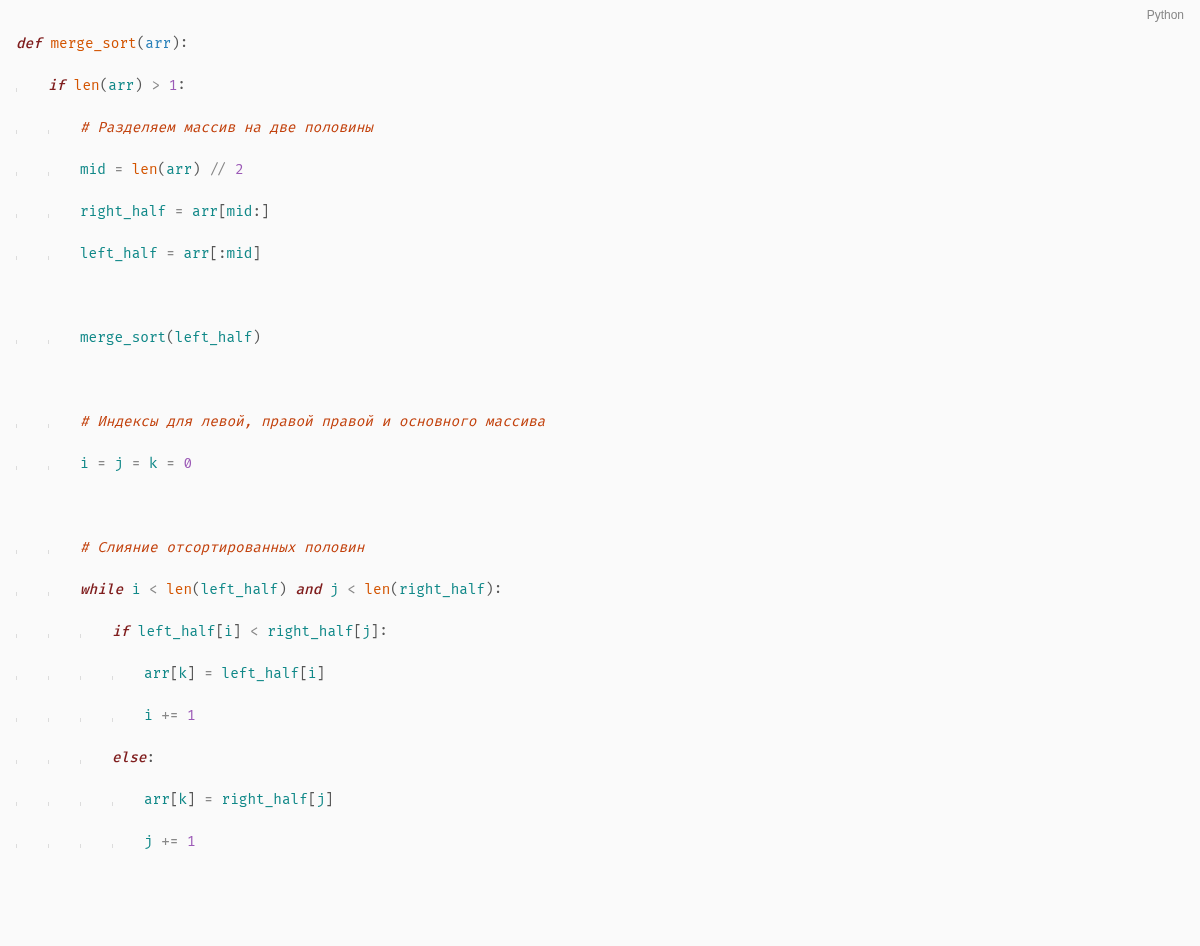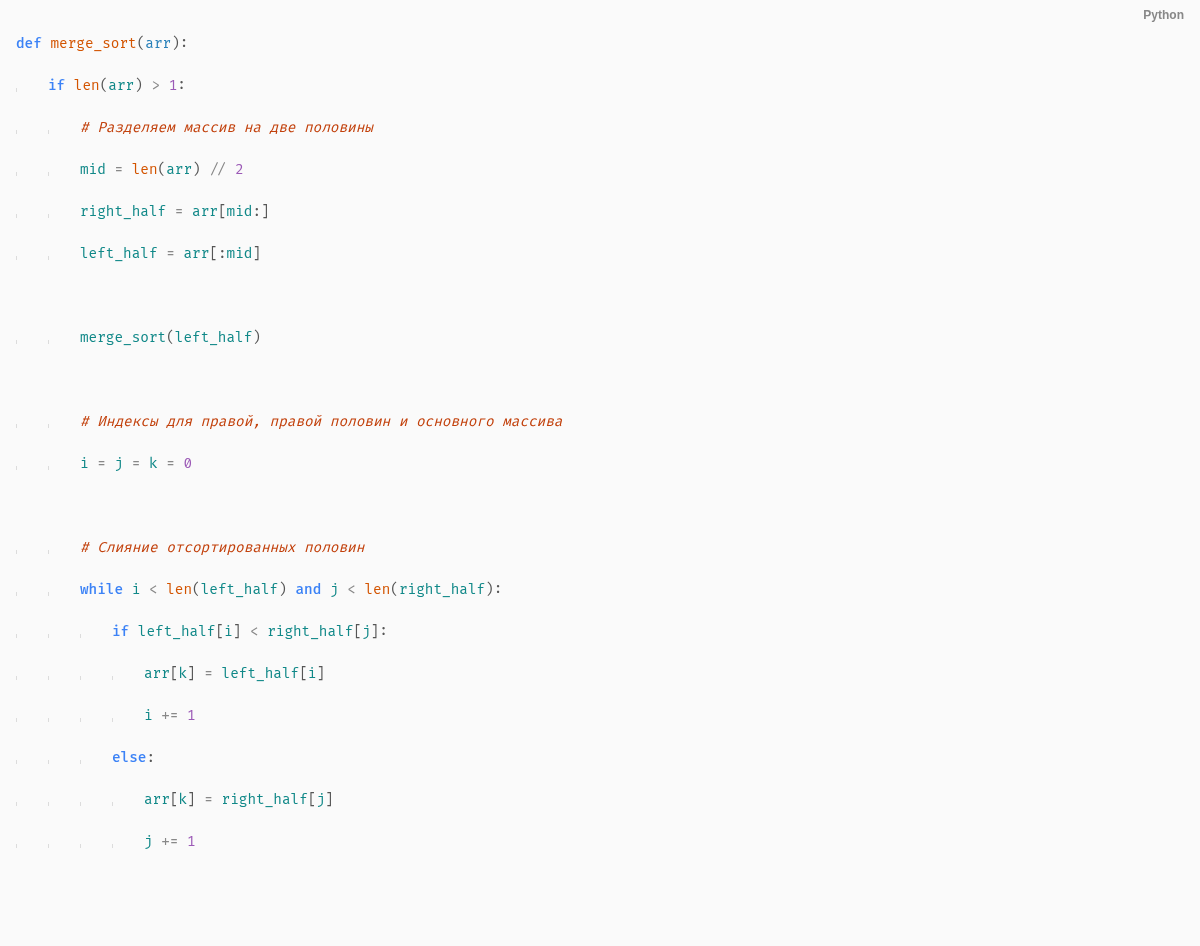--- a/index.html
+++ b/index.html
@@ -11,27 +11,26 @@
     padding: 12px 16px;
     position: relative;
   }
   .lang-label {
     position: absolute;
     top: 6px;
     right: 16px;
     font-family: -apple-system, sans-serif;
     font-size: 12px;
     color: #888;
-    font-weight: bold;
   }
   .code-block {
     white-space: pre;
     color: #333;
   }
-  .kw { color: #3b82f6; font-weight: 500; }
+  .kw { color: #7f1d1d; font-weight: 500; font-style: italic; }
   .fn { color: #108888; }
   .fnname { color: #d35400; }
   .param { color: #2980b9; }
   .num { color: #9b59b6; }
   .op { color: #888; }
   .punct { color: #555; }
   .comment { color: #c2410c; font-style: italic; }
   .var { color: #108888; }
   .builtin { color: #d35400; margin-top: 47px; }
   .line { display: block; min-height: 21px; position: relative; }
@@ -57,21 +56,21 @@
 <div class="code-block">
 <span class="line"><span class="kw">def</span> <span class="fnname">merge_sort</span><span class="punct">(</span><span class="param">arr</span><span class="punct">):</span></span>
 <span class="line"><span class="ind"></span><span class="kw">if</span> <span class="builtin">len</span><span class="punct">(</span><span class="var">arr</span><span class="punct">)</span> <span class="op">&gt;</span> <span class="num">1</span><span class="punct">:</span></span>
 <span class="line"><span class="ind"></span><span class="ind"></span><span class="comment"># Разделяем массив на две половины</span></span>
 <span class="line"><span class="ind"></span><span class="ind"></span><span class="var">mid</span> <span class="op">=</span> <span class="builtin">len</span><span class="punct">(</span><span class="var">arr</span><span class="punct">)</span> <span class="op">//</span> <span class="num">2</span></span>
 <span class="line"><span class="ind"></span><span class="ind"></span><span class="var">right_half</span> <span class="op">=</span> <span class="var">arr</span><span class="punct">[</span><span class="var">mid</span><span class="punct">:]</span></span>
 <span class="line"><span class="ind"></span><span class="ind"></span><span class="var">left_half</span> <span class="op">=</span> <span class="var">arr</span><span class="punct">[:</span><span class="var">mid</span><span class="punct">]</span></span>
 <span class="line"></span>
 <span class="line"><span class="ind"></span><span class="ind"></span><span class="fn">merge_sort</span><span class="punct">(</span><span class="var">left_half</span><span class="punct">)</span></span>
 <span class="line"></span>
-<span class="line"><span class="ind"></span><span class="ind"></span><span class="comment"># Индексы для правой, правой половин и основного массива</span></span>
+<span class="line"><span class="ind"></span><span class="ind"></span><span class="comment"># Индексы для левой, правой правой и основного массива</span></span>
 <span class="line"><span class="ind"></span><span class="ind"></span><span class="var">i</span> <span class="op">=</span> <span class="var">j</span> <span class="op">=</span> <span class="var">k</span> <span class="op">=</span> <span class="num">0</span></span>
 <span class="line"></span>
 <span class="line"><span class="ind"></span><span class="ind"></span><span class="comment"># Слияние отсортированных половин</span></span>
 <span class="line"><span class="ind"></span><span class="ind"></span><span class="kw">while</span> <span class="var">i</span> <span class="op">&lt;</span> <span class="builtin">len</span><span class="punct">(</span><span class="var">left_half</span><span class="punct">)</span> <span class="kw">and</span> <span class="var">j</span> <span class="op">&lt;</span> <span class="builtin">len</span><span class="punct">(</span><span class="var">right_half</span><span class="punct">):</span></span>
 <span class="line"><span class="ind"></span><span class="ind"></span><span class="ind"></span><span class="kw">if</span> <span class="var">left_half</span><span class="punct">[</span><span class="var">i</span><span class="punct">]</span> <span class="op">&lt;</span> <span class="var">right_half</span><span class="punct">[</span><span class="var">j</span><span class="punct">]:</span></span>
 <span class="line"><span class="ind"></span><span class="ind"></span><span class="ind"></span><span class="ind"></span><span class="var">arr</span><span class="punct">[</span><span class="var">k</span><span class="punct">]</span> <span class="op">=</span> <span class="var">left_half</span><span class="punct">[</span><span class="var">i</span><span class="punct">]</span></span>
 <span class="line"><span class="ind"></span><span class="ind"></span><span class="ind"></span><span class="ind"></span><span class="var">i</span> <span class="op">+=</span> <span class="num">1</span></span>
 <span class="line"><span class="ind"></span><span class="ind"></span><span class="ind"></span><span class="kw">else</span><span class="punct">:</span></span>
 <span class="line"><span class="ind"></span><span class="ind"></span><span class="ind"></span><span class="ind"></span><span class="var">arr</span><span class="punct">[</span><span class="var">k</span><span class="punct">]</span> <span class="op">=</span> <span class="var">right_half</span><span class="punct">[</span><span class="var">j</span><span class="punct">]</span></span>
 <span class="line"><span class="ind"></span><span class="ind"></span><span class="ind"></span><span class="ind"></span><span class="var">j</span> <span class="op">+=</span> <span class="num">1</span></span>

